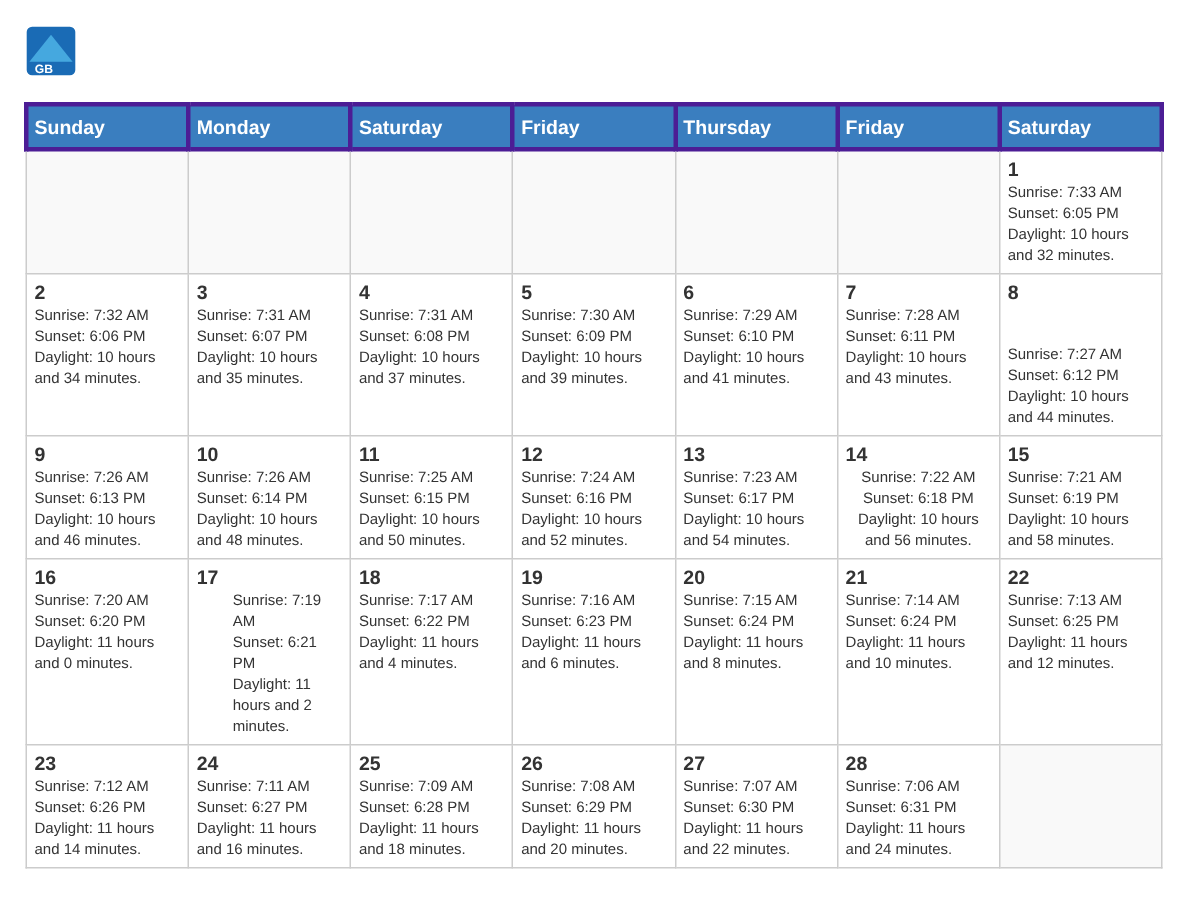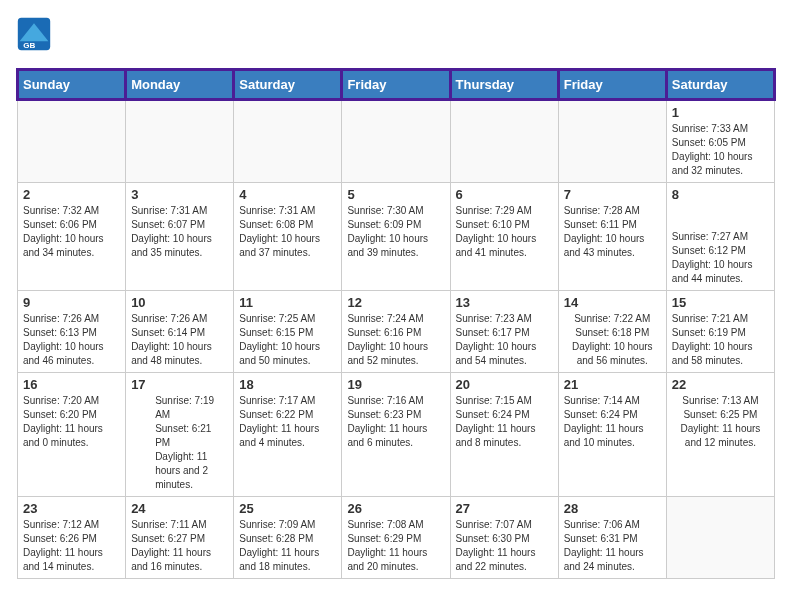--- a/index.html
+++ b/index.html
@@ -256,21 +256,21 @@
 Daylight: 11 hours and 8 minutes.</div>
         </td>
         <td>
           <span class="day-num">21</span>
           <div class="day-info" style="white-space: pre-line;">Sunrise: 7:14 AM
 Sunset: 6:24 PM
 Daylight: 11 hours and 10 minutes.</div>
         </td>
         <td>
           <span class="day-num">22</span>
-          <div class="day-info" style="white-space: pre-line; text-align: center;">Sunrise: 7:13 AM
+          <div class="day-info" style="white-space: pre-line;">Sunrise: 7:13 AM
 Sunset: 6:25 PM
 Daylight: 11 hours and 12 minutes.</div>
         </td>
       </tr>
       <tr>
         <td>
           <span class="day-num">23</span>
           <div class="day-info" style="white-space: pre-line;">Sunrise: 7:12 AM
 Sunset: 6:26 PM
 Daylight: 11 hours and 14 minutes.</div>

